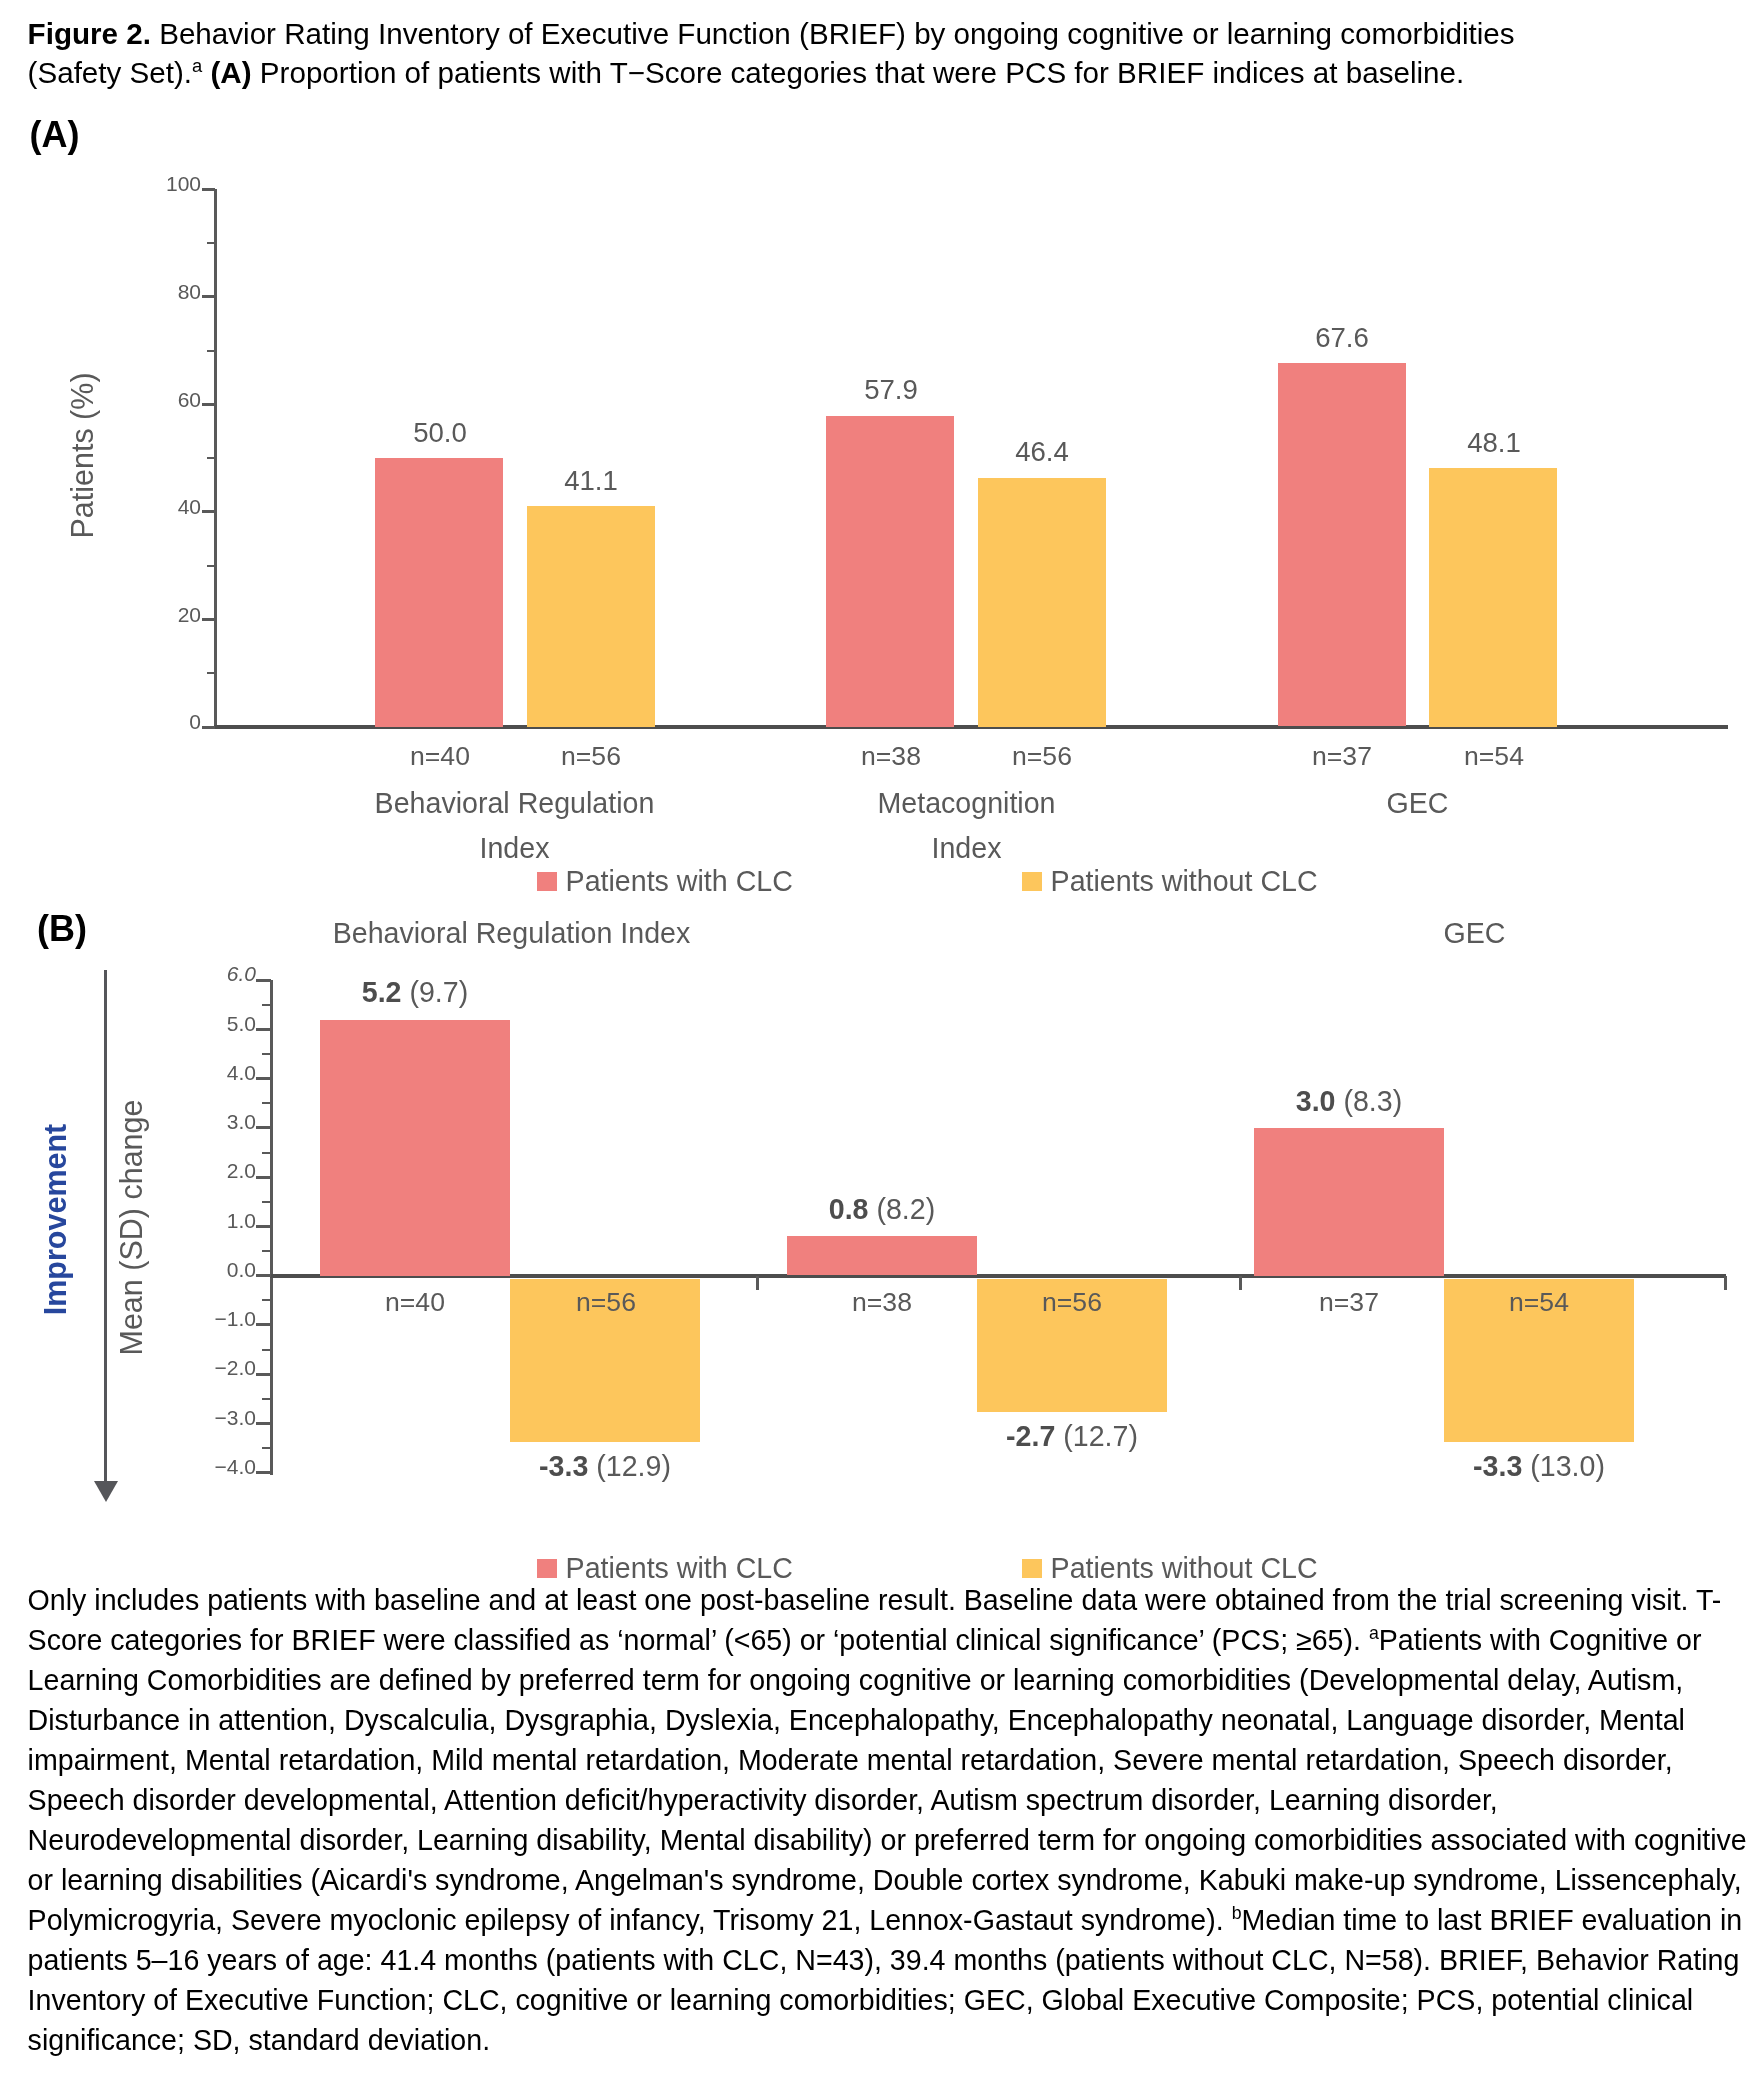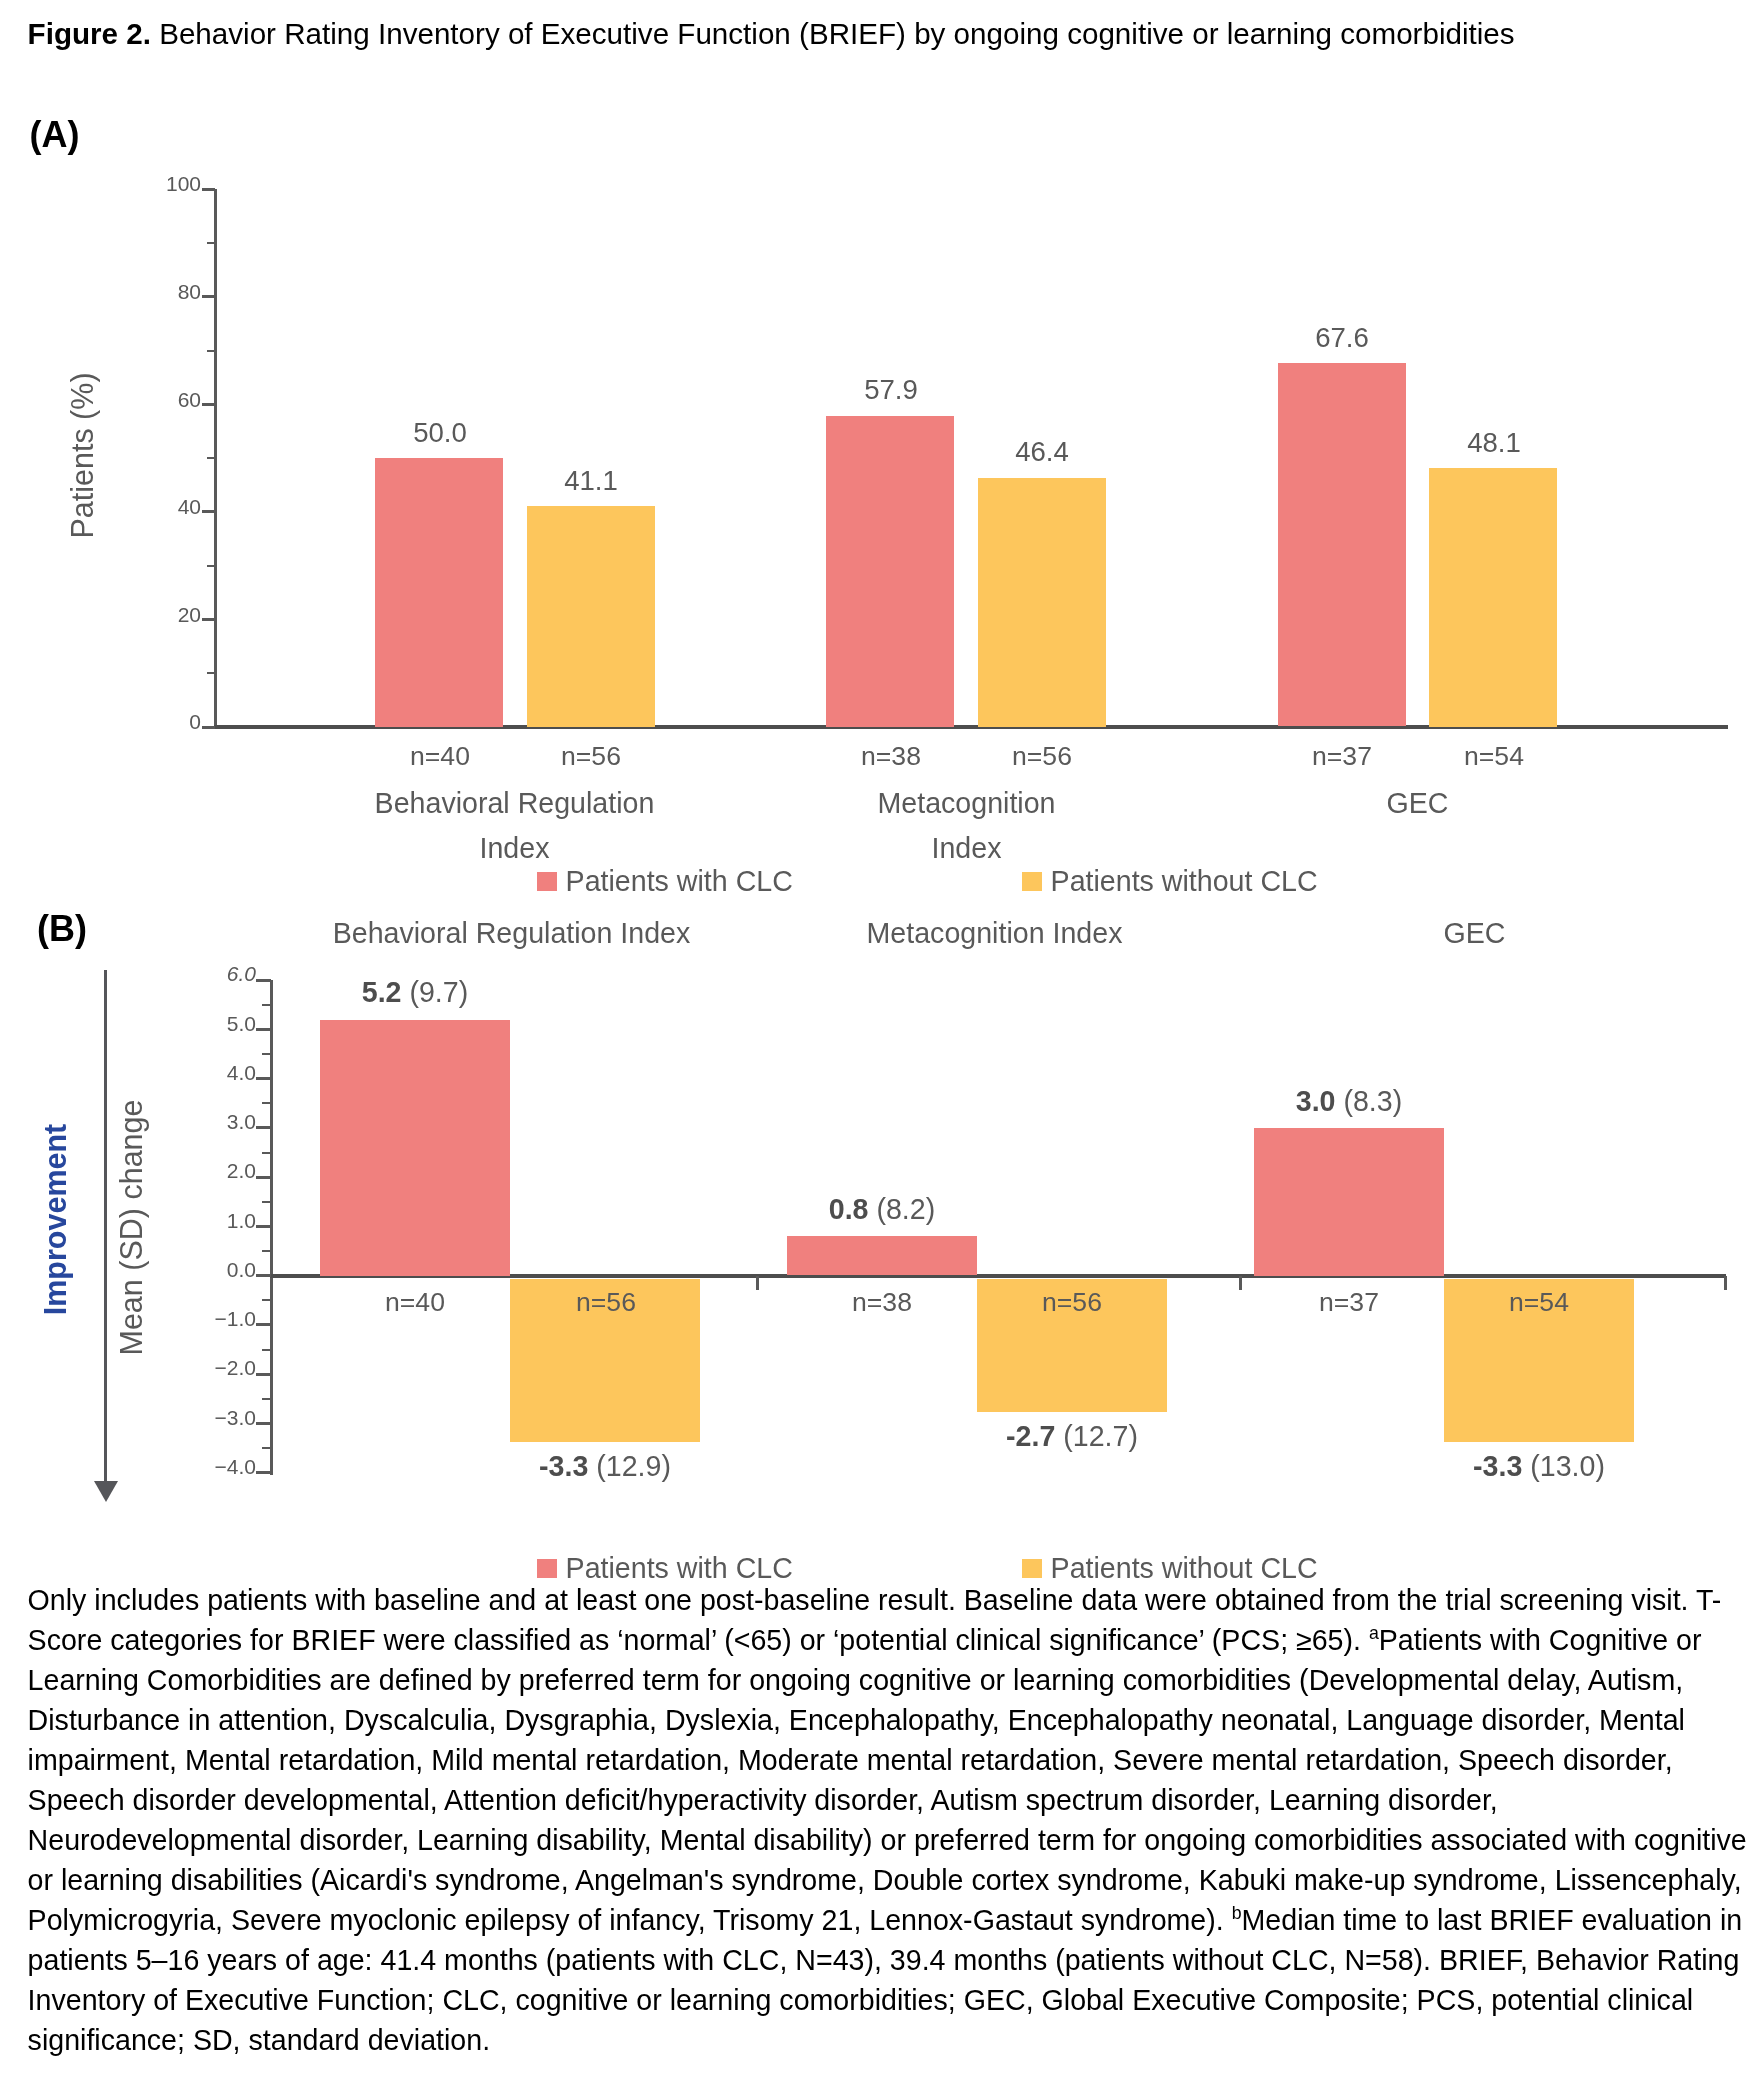--- a/index.html
+++ b/index.html
@@ -27,20 +27,21 @@
   #improvement-arrow-head{position:absolute;width:0;height:0;
      border-left:12.8px solid transparent;border-right:12.8px solid transparent;border-top:21.7px solid #55565A;}
 </style>
 </head>
 <body>
 
 <div id="canvas">
 
   <div class="title">
     <div><span class="bold">Figure 2.</span><span> Behavior Rating Inventory of Executive Function (BRIEF) by ongoing cognitive or learning comorbidities</span></div>
+    <div><span>(Safety Set).</span><sup class="sx">a</sup><span> </span><span class="bold">(A)</span><span> Proportion of patients with T−Score categories that were PCS for BRIEF indices at baseline.</span></div>
   </div>
 
   <div class="panel-label" style="left:29.6px;top:114px;">(A)</div>
   <div class="rot" style="left:-56px;top:438px;width:276px;font-size:30.5px;color:#595959;">Patients (%)</div>
   <div class="axis" style="left:214px;top:189px;width:3px;height:540px;"></div>
   <div class="axis" style="left:214px;top:725px;width:1514px;height:3.9px;background:#4d4d4d;"></div>
 
   <div class="panel-label" style="left:37px;top:908px;">(B)</div>
   <div class="rot" id="improvement-label" style="left: -93px; top: 1202px; width: 296px; font-size: 30.5px; font-weight: bold; color: rgb(39, 71, 157);">Improvement</div>
   <div class="axis" style="left:104px;top:970px;width:3px;height:512px;background:#55565A;"></div>
@@ -93,21 +94,20 @@
     <div class="tick" style="left: 207px; top: 457px; width: 7.9px; height: 2px;"></div>
     <div class="tick" style="left: 207px; top: 350px; width: 7.9px; height: 2px;"></div>
     <div class="tick" style="left: 207px; top: 242px; width: 7.9px; height: 2px;"></div>
     <div class="cat-label" style="left: 216px; top: 912px; width: 591px;">Behavioral Regulation Index</div>
     <div class="bar" style="left: 320px; top: 1020px; width: 190px; height: 256px; background: rgb(240, 128, 126); z-index: 1;"></div>
     <div class="num-label-b" style="left: 297px; top: 976px; width: 236px; text-align: center;"><span class="bold">5.2</span> (9.7)</div>
     <div class="n-label-b" style="left: 336px; top: 1287px; width: 158px;">n=40</div>
     <div class="bar" style="left: 510px; top: 1279px; width: 190px; height: 163px; background: rgb(253, 198, 92); z-index: 1;"></div>
     <div class="num-label-b" style="left: 487px; top: 1450px; width: 236px;"><span class="bold">-3.3</span> (12.9)</div>
     <div class="n-label-b" style="left: 527px; top: 1287px; width: 158px;">n=56</div>
-    <div class="cat-label" style="left: 699px; top: 912px; width: 591px;">Metacognition Index</div>
     <div class="bar" style="left: 787px; top: 1236px; width: 190px; height: 39px; background: rgb(240, 128, 126); z-index: 1;"></div>
     <div class="num-label-b" style="left: 764px; top: 1193px; width: 236px;"><span class="bold">0.8</span> (8.2)</div>
     <div class="n-label-b" style="left: 803px; top: 1287px; width: 158px;">n=38</div>
     <div class="bar" style="left: 977px; top: 1279px; width: 190px; height: 133px; background: rgb(253, 198, 92); z-index: 1;"></div>
     <div class="num-label-b" style="left: 954px; top: 1420px; width: 236px;"><span class="bold">-2.7</span> (12.7)</div>
     <div class="n-label-b" style="left: 993px; top: 1287px; width: 158px;">n=56</div>
     <div class="cat-label" style="left: 1179px; top: 912px; width: 591px;">GEC</div>
     <div class="bar" style="left: 1254px; top: 1128px; width: 190px; height: 148px; background: rgb(240, 128, 126); z-index: 1;"></div>
     <div class="num-label-b" style="left: 1231px; top: 1085px; width: 236px;"><span class="bold">3.0</span> (8.3)</div>
     <div class="n-label-b" style="left: 1270px; top: 1287px; width: 158px;">n=37</div>

